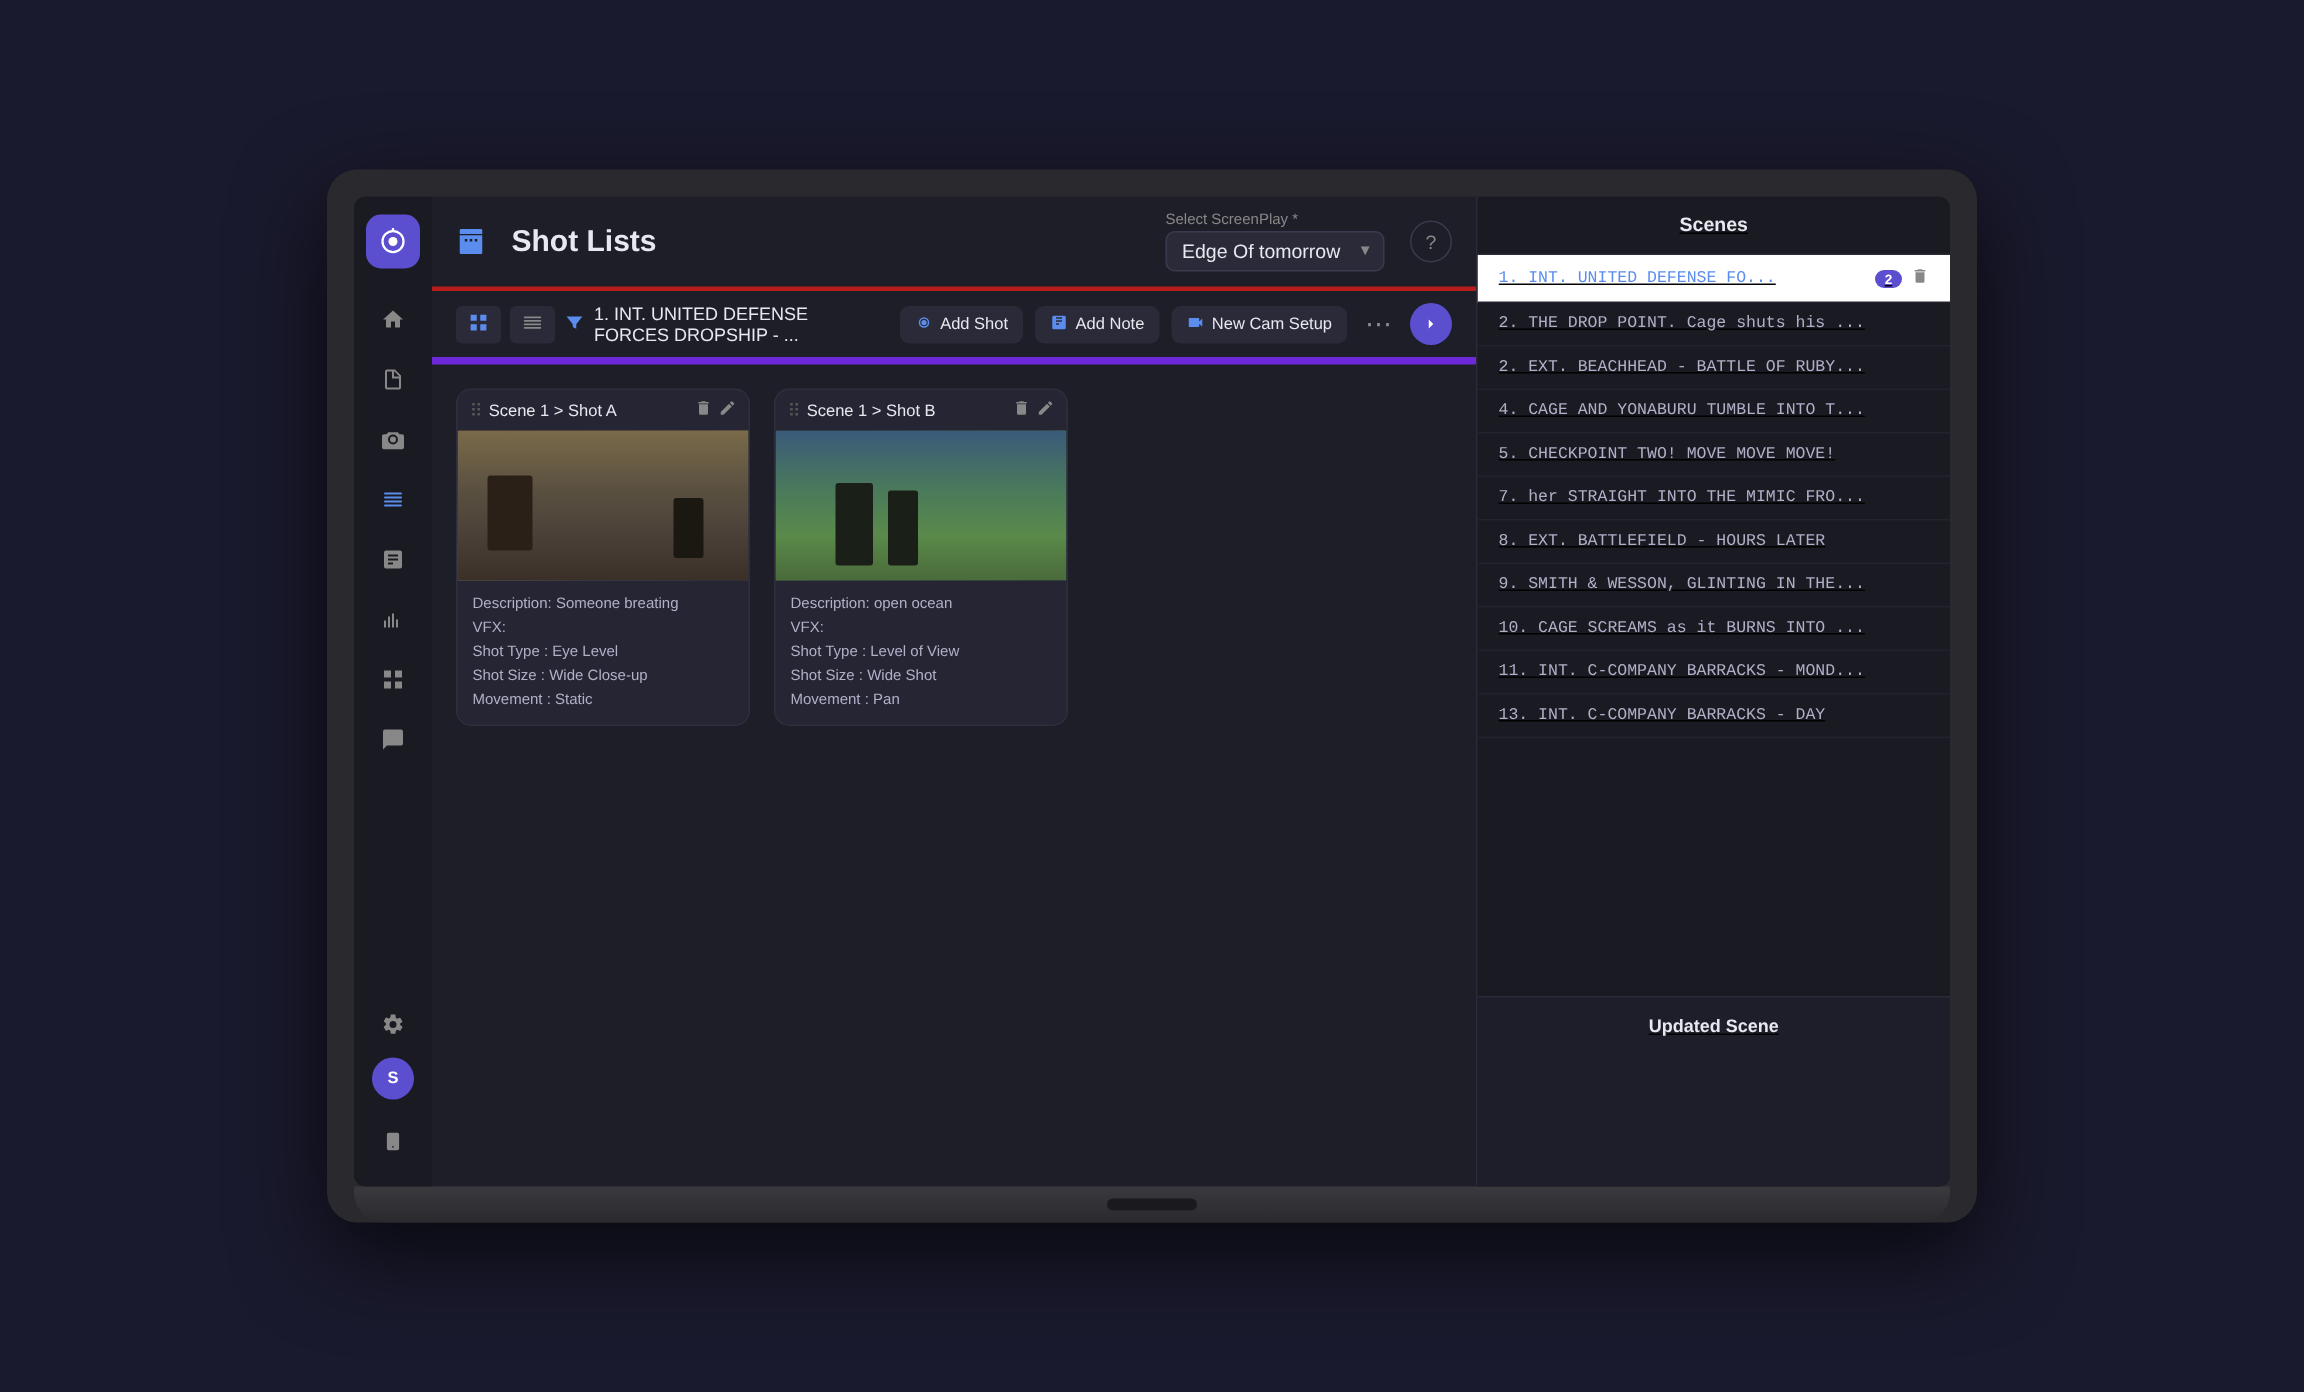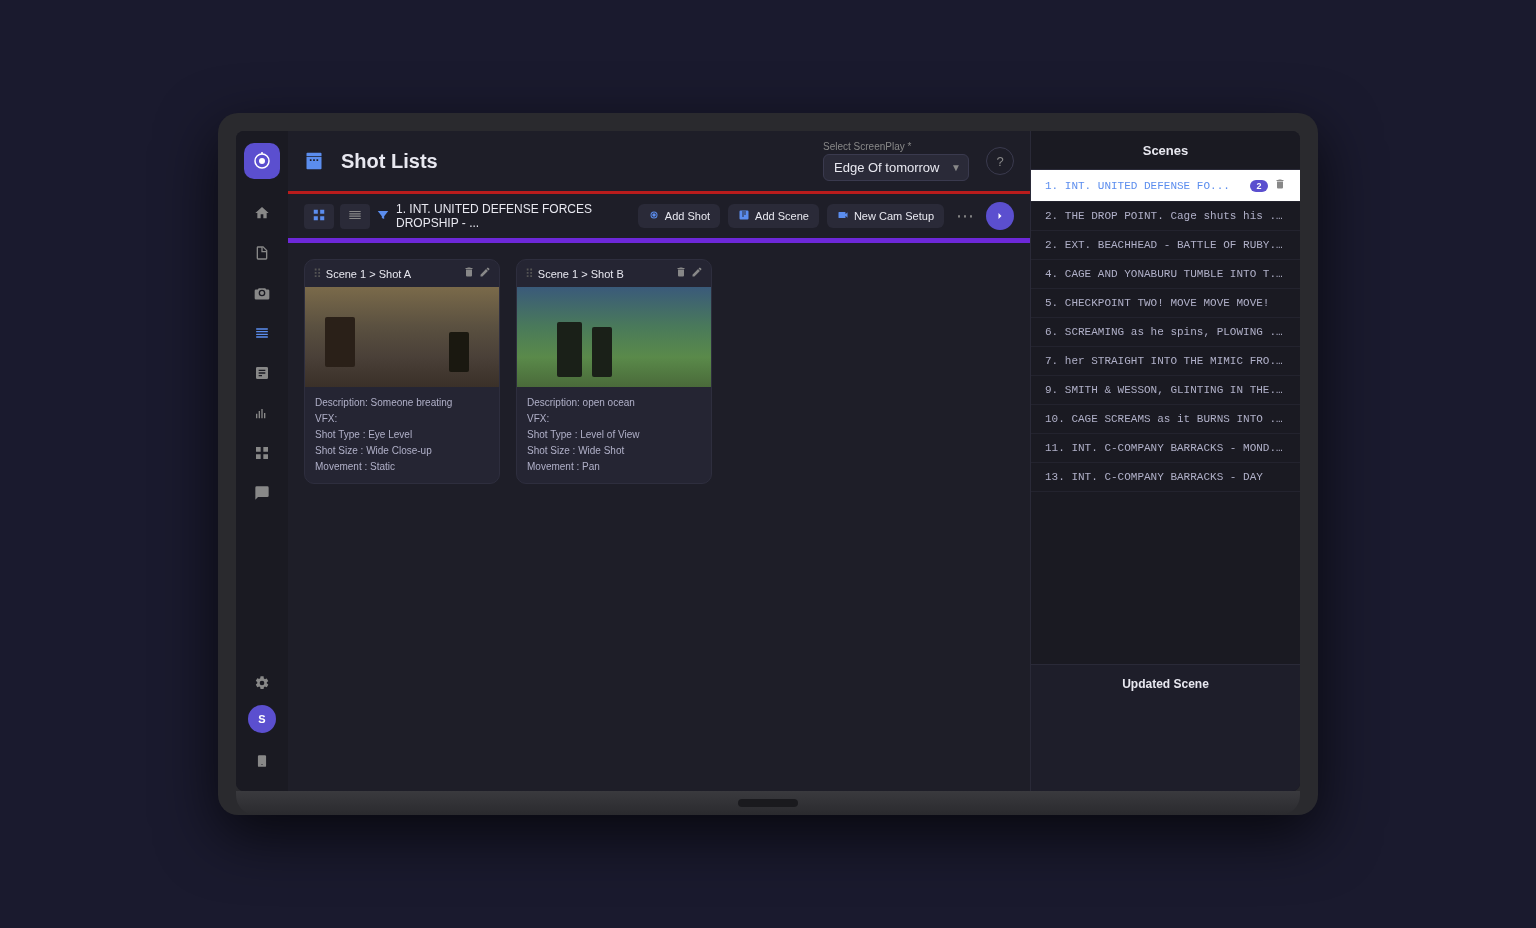--- a/index.html
+++ b/index.html
@@ -288,26 +288,27 @@
       padding: 8px 10px;
     }
     .shot-detail-row {
       color: #b0b0c8;
       font-size: 10px;
       line-height: 1.6;
     }
 
     
     .scenes-panel {
-      width: 270px;
+      width: 316px;
       background: #1a1a22;
       border-left: 1px solid #2a2a38;
       display: flex;
       flex-direction: column;
       flex-shrink: 0;
+      text-decoration: underline;
     }
     .scenes-header {
       padding: 10px 16px;
       border-bottom: 1px solid #2a2a38;
       text-align: center;
     }
     .scenes-header-title {
       color: #e8e8f0;
       font-size: 13px;
       font-weight: 600;
@@ -551,21 +552,21 @@
                 </svg>
             </span>
             <span>Add Shot</span>
           </button>
           <button class="toolbar-btn">
             <span class="btn-icon">
               <svg width="12" height="12" fill="#5b8dee" viewBox="0 0 24 24">
                   <path d="M19 3H5a2 2 0 00-2 2v14a2 2 0 002 2h14a2 2 0 002-2V5a2 2 0 00-2-2zm-7 12H8v-2h4v2zm4-4H8v-2h8v2zm0-4H8V5h8v2z"></path>
                 </svg>
             </span>
-            <span>Add Scene</span>
+            <span>Add Note</span>
           </button>
           <button class="toolbar-btn">
             <span class="btn-icon">
               <svg width="12" height="12" fill="#5b8dee" viewBox="0 0 24 24">
                   <path d="M17 10.5V7a1 1 0 00-1-1H4a1 1 0 00-1 1v10a1 1 0 001 1h12a1 1 0 001-1v-3.5l4 4v-11l-4 4z"></path>
                 </svg>
             </span>
             <span>New Cam Setup</span>
           </button>
           <button class="more-btn">⋯</button>
@@ -685,24 +686,24 @@
             <div class="scene-item">
               <span class="scene-item-text">2. EXT. BEACHHEAD - BATTLE OF RUBY...</span>
             </div>
             <div class="scene-item">
               <span class="scene-item-text">4. CAGE AND YONABURU TUMBLE INTO T...</span>
             </div>
             <div class="scene-item">
               <span class="scene-item-text">5. CHECKPOINT TWO! MOVE MOVE MOVE!</span>
             </div>
             <div class="scene-item">
-              <span class="scene-item-text">6. SCREAMING as he spins, PLOWING ...</span>
-            </div>
-            <div class="scene-item">
               <span class="scene-item-text">7. her STRAIGHT INTO THE MIMIC FRO...</span>
+            </div>
+            <div class="scene-item">
+              <span class="scene-item-text">8. EXT. BATTLEFIELD - HOURS LATER</span>
             </div>
             <div class="scene-item">
               <span class="scene-item-text">9. SMITH &amp; WESSON, GLINTING IN THE...</span>
             </div>
             <div class="scene-item">
               <span class="scene-item-text">10. CAGE SCREAMS as it BURNS INTO ...</span>
             </div>
             <div class="scene-item">
               <span class="scene-item-text">11. INT. C-COMPANY BARRACKS - MOND...</span>
             </div>

